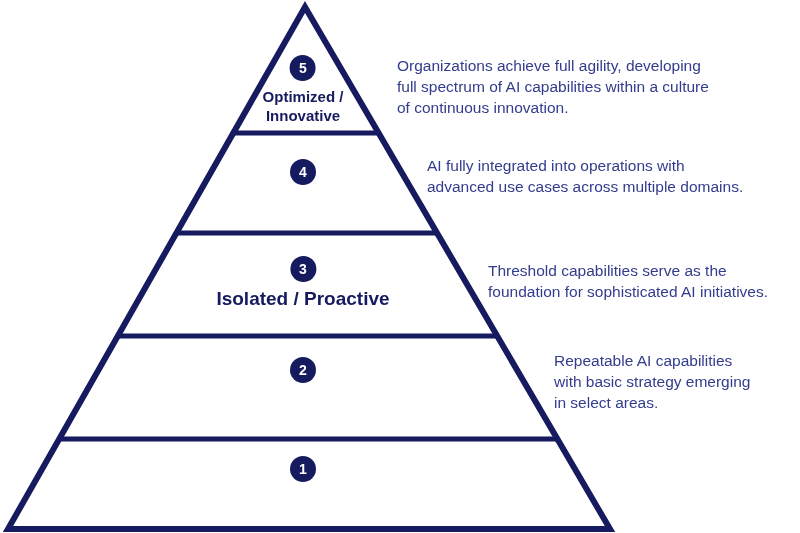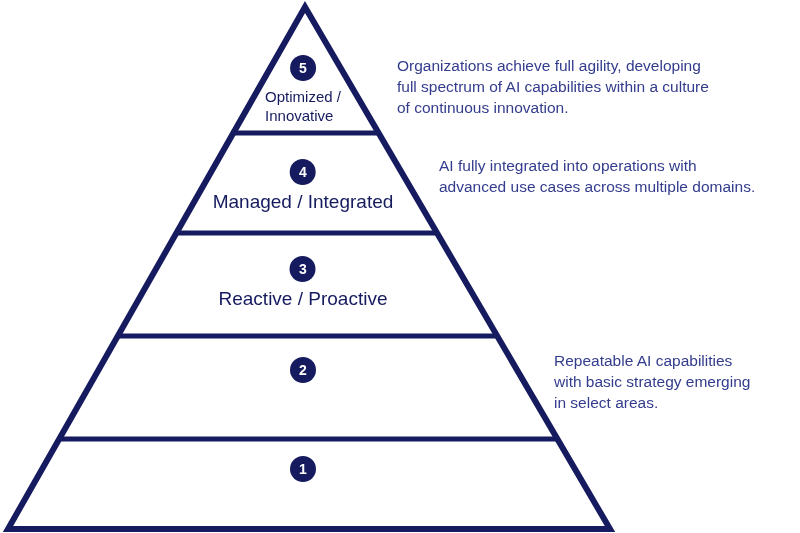--- a/index.html
+++ b/index.html
@@ -51,23 +51,24 @@
     background:var(--navy);
     color:#ffffff;
     font-size:14px;
     font-weight:bold;
     display:flex;
     align-items:center;
     justify-content:center;
   }
   .level-label{
     color:var(--navy);
-    font-weight:normal;
+    font-weight:bold;
     font-size:19px;
     line-height:21px;
+    text-align:center;
     white-space:pre-line;
   }
   .level-top .level-label{
     font-size:15px;
     line-height:19px;
   }
   .description{
     position:absolute;
     color:var(--desc);
     font-size:15.5px;
@@ -93,44 +94,45 @@
       <span>5</span>
     </div>
     <div class="level-label">Optimized /
 Innovative</div>
   </div>
 
   <div class="level" style="top:159px">
     <div class="badge">
       <span>4</span>
     </div>
-    <div class="level-label">Managed / Integrated</div>
   </div>
 
   <div class="level" style="top:256px">
     <div class="badge">
       <span>3</span>
     </div>
-    <div class="level-label">Reactive / Proactive</div>
+    <div class="level-label">Isolated / Proactive</div>
   </div>
 
   <div class="level" style="top:357px">
     <div class="badge">
       <span>2</span>
     </div>
   </div>
 
   <div class="level" style="top:456px">
     <div class="badge">
       <span>1</span>
     </div>
   </div>
 
   <div class="description" style="left:397px; top:55px">Organizations achieve full agility, developing
 full spectrum of AI capabilities within a culture
 of continuous innovation.</div>
-  <div class="description" style="left:439px; top:155px">AI fully integrated into operations with
+  <div class="description" style="left:427px; top:155px">AI fully integrated into operations with
 advanced use cases across multiple domains.</div>
+  <div class="description" style="left:488px; top:260px">Threshold capabilities serve as the
+foundation for sophisticated AI initiatives.</div>
   <div class="description" style="left:554px; top:350px">Repeatable AI capabilities
 with basic strategy emerging
 in select areas.</div>
 
 </div>
 
 </body></html>

